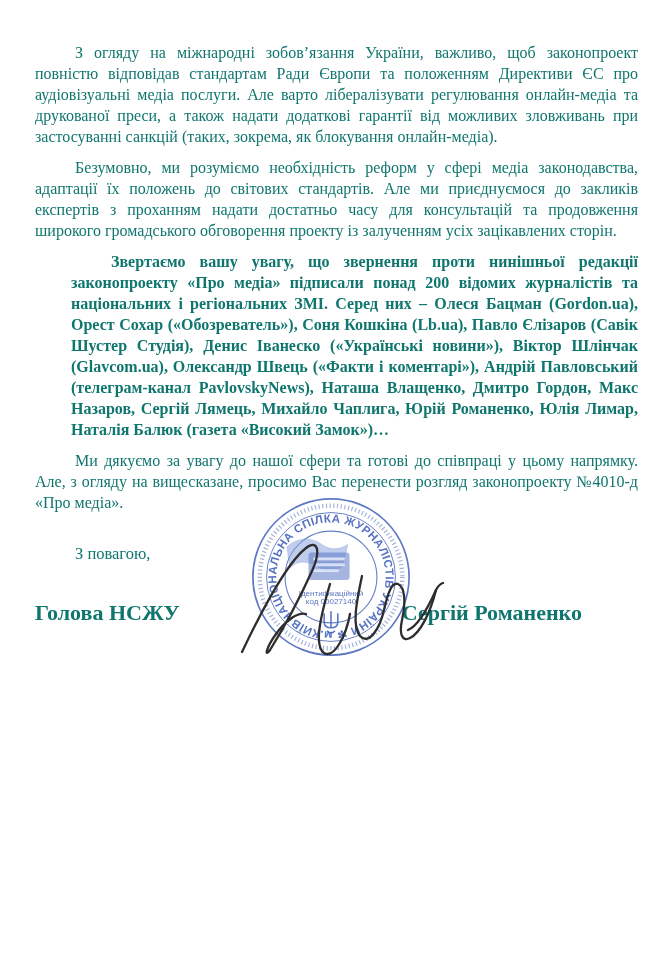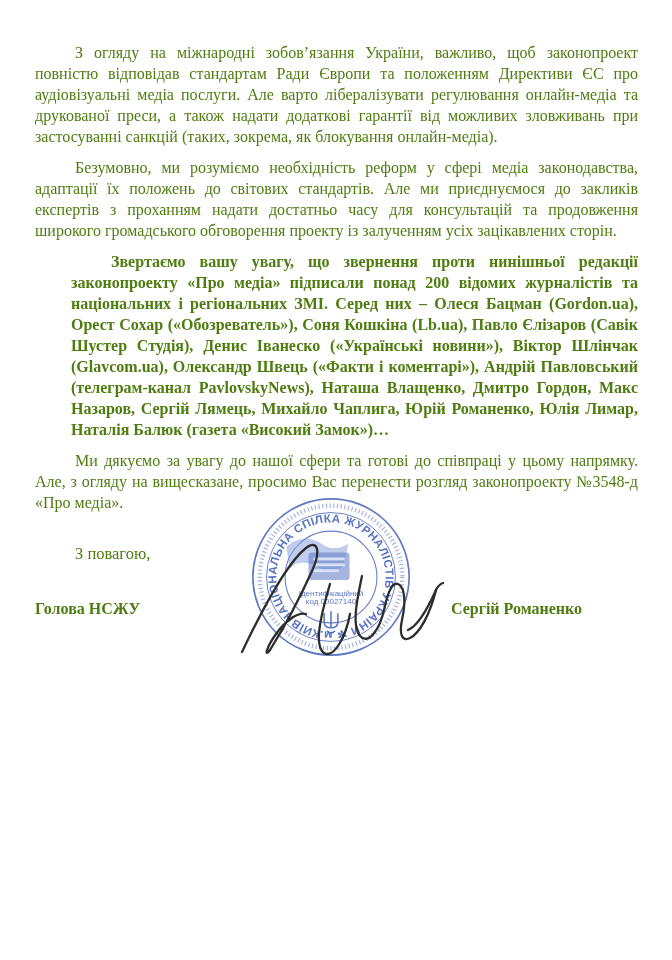--- a/index.html
+++ b/index.html
@@ -2,21 +2,21 @@
 <html><head>
 <meta charset="utf-8">
 <style>
   html, body { margin: 0; padding: 0; background: #ffffff; }
   .page {
     position: relative;
     width: 672px;
     height: 788px;
     background: #ffffff;
     font-family: "Liberation Serif", serif;
-    color: #4d7c0f;
+    color: #0f766e;
     overflow: hidden;
   }
   .content {
     position: absolute;
     top: 42px;
     left: 35px;
     width: 603px;
   }
   p.para {
     margin: 0 0 10px 0;
@@ -29,21 +29,21 @@
   .closing {
     margin-top: 31px;
     font-size: 16.5px;
     font-weight: normal;
     text-indent: 40px;
   }
   .sig-row {
     display: flex;
     justify-content: space-between;
     margin-top: 36px;
-    font-size: 16px;
+    font-size: 22px;
     font-weight: bold;
   }
   .sig-name { margin-right: 56px; }
   .stamp-svg {
     position: absolute;
     left: 248px;
     top: 494px;
     width: 166px;
     height: 166px;
   }
@@ -58,21 +58,21 @@
 </style>
 </head>
 <body>
 
 <div class="page">
 
   <div class="content">
     <p class="para">З огляду на міжнародні зобов’язання України, важливо, щоб законопроект повністю відповідав стандартам Ради Європи та положенням Директиви ЄС про аудіовізуальні медіа послуги. Але варто лібералізувати регулювання онлайн-медіа та друкованої преси, а також надати додаткові гарантії від можливих зловживань при застосуванні санкцій (таких, зокрема, як блокування онлайн-медіа).</p>
     <p class="para">Безумовно, ми розуміємо необхідність реформ у сфері медіа законодавства, адаптації їх положень до світових стандартів. Але ми приєднуємося до закликів експертів з проханням надати достатньо часу для консультацій та продовження широкого громадського обговорення проекту із залученням усіх зацікавлених сторін.</p>
     <p class="para bold">Звертаємо вашу увагу, що звернення проти нинішньої редакції законопроекту «Про медіа» підписали понад 200 відомих журналістів та національних і регіональних ЗМІ. Серед них – Олеся Бацман (Gordon.ua), Орест Сохар («Обозреватель»), Соня Кошкіна (Lb.ua), Павло Єлізаров (Савік Шустер Студія), Денис Іванеско («Українські новини»), Віктор Шлінчак (Glavcom.ua), Олександр Швець («Факти і коментарі»), Андрій Павловський (телеграм-канал PavlovskyNews), Наташа Влащенко, Дмитро Гордон, Макс Назаров, Сергій Лямець, Михайло Чаплига, Юрій Романенко, Юлія Лимар, Наталія Балюк (газета «Високий Замок»)…</p>
-    <p class="para">Ми дякуємо за увагу до нашої сфери та готові до співпраці у цьому напрямку. Але, з огляду на вищесказане, просимо Вас перенести розгляд законопроекту №3548-д «Про медіа».</p>
+    <p class="para">Ми дякуємо за увагу до нашої сфери та готові до співпраці у цьому напрямку. Але, з огляду на вищесказане, просимо Вас перенести розгляд законопроекту №4010-д «Про медіа».</p>
 
     <div class="closing">З повагою,</div>
 
     <div class="sig-row">
       <span class="sig-title">Голова НСЖУ</span>
       <span class="sig-name">Сергій Романенко</span>
     </div>
   </div>
 
   <svg class="stamp-svg" viewBox="0 0 170 170" aria-hidden="true">

